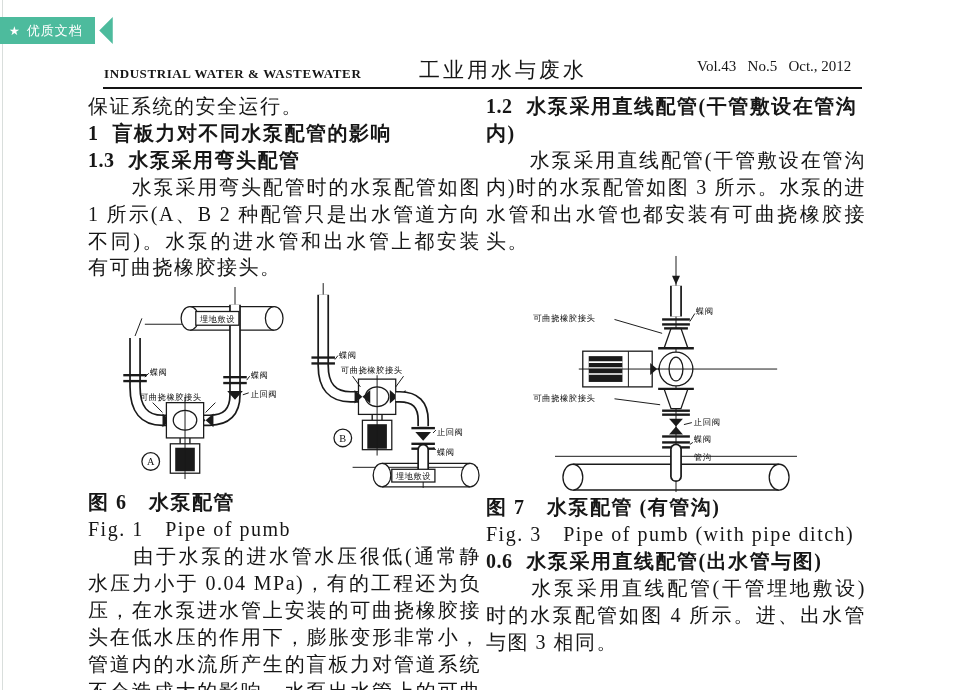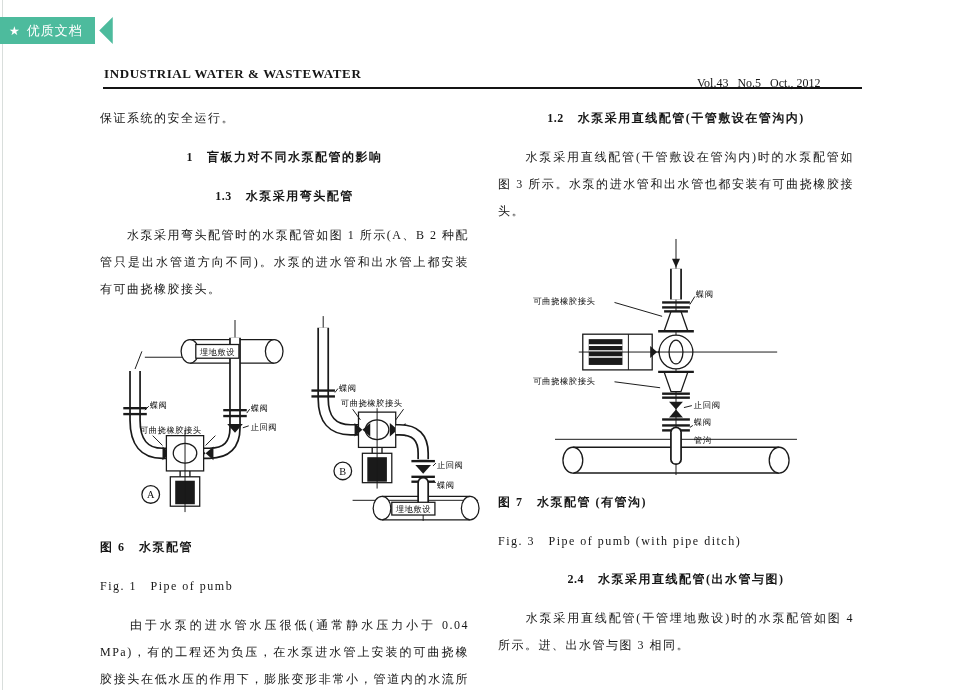--- a/index.html
+++ b/index.html
@@ -19,29 +19,29 @@
   }
   .badge-star{margin-right:6px;font-size:12px;}
   .badge-tail{
     width:15px;height:27px;background:#4dbb9d;margin-left:3px;
     clip-path:polygon(100% 0,100% 100%,10% 50%);
   }
 
   
   .journal-en{position:absolute;left:104px;top:66px;font-size:13px;font-weight:bold;letter-spacing:0.6px;}
   .journal-cn{position:absolute;left:419px;top:56px;font-size:21px;letter-spacing:3px;}
-  .issue{position:absolute;left:697px;top:76px;font-size:12px;white-space:pre;}
+  .issue{position:absolute;left:697px;top:58px;font-size:15px;white-space:pre;}
   .header-rule{position:absolute;left:103px;top:87px;width:759px;height:2px;background:#141414;}
 
   
   .col{position:absolute;top:93px;}
   .col-left{left:88px;width:393px;}
   .col-right{left:486px;width:380px;}
-  .col p{margin:12px;font-size:12px;line-height:26.9px;text-align:justify;text-justify:inter-character;letter-spacing:1.5px;}
-  .col p.h{font-weight:bold;text-align:center;}
+  .col p{margin:0;font-size:20px;line-height:26.9px;text-align:justify;text-justify:inter-character;letter-spacing:1.5px;}
+  .col p.h{font-weight:bold;text-align:left;}
   .h .num{margin-right:14px;letter-spacing:0.5px;}
 
   
   .figwrap{position:relative;}
   .fig-svg{display:block;}
   .cap-cn{text-align:center;font-weight:bold;font-size:15px;letter-spacing:1px;line-height:22px;margin:0;}
   .cap-en{text-align:center;font-size:14px;letter-spacing:0.3px;line-height:20px;margin:0;}
 
   
   .pipe-o{fill:none;stroke:#1a1a1a;stroke-width:12;}
@@ -64,20 +64,21 @@
 
   <div class="badge">
     <div class="badge-main">
       <span class="badge-star">★</span>
       <span>优质文档</span>
     </div>
     <div class="badge-tail"></div>
   </div>
 
   <div class="journal-en">INDUSTRIAL WATER &amp; WASTEWATER</div>
+  <div class="journal-cn">工业用水与废水</div>
   <div class="issue">Vol.43   No.5   Oct., 2012</div>
   <div class="header-rule"></div>
 
   <div class="col col-left">
     <p>保证系统的安全运行。</p>
     <p class="h"><span class="num">1</span><span>盲板力对不同水泵配管的影响</span></p>
     <p class="h"><span class="num">1.3</span><span>水泵采用弯头配管</span></p>
     <p>　　水泵采用弯头配管时的水泵配管如图 1 所示(A、B 2 种配管只是出水管道方向不同)。水泵的进水管和出水管上都安装有可曲挠橡胶接头。</p>
 
     <div class="figwrap">
@@ -243,16 +244,16 @@
         <line class="thin2" x1="46" y1="238" x2="254" y2="238"></line>
         <ellipse class="wht" cx="46" cy="225" rx="10" ry="13"></ellipse>
         <ellipse class="wht" cx="254" cy="225" rx="10" ry="13"></ellipse>
         <path class="pipe-o rnd" d="M150,197 V224"></path>
         <path class="pipe-i rnd" d="M150,197 V224"></path>
       </svg>
       <p class="cap-cn">图 7　水泵配管 (有管沟)</p>
       <p class="cap-en">Fig. 3　Pipe of pumb (with pipe ditch)</p>
     </div>
 
-    <p class="h"><span class="num">2.4</span><span>水泵采用直线配管(出水管与图)</span></p>
+    <p class="h"><span class="num">0.6</span><span>水泵采用直线配管(出水管与图)</span></p>
     <p>　　水泵采用直线配管(干管埋地敷设)时的水泵配管如图 4 所示。进、出水管与图 3 相同。</p>
   </div>
 </div>
 
 </body></html>

